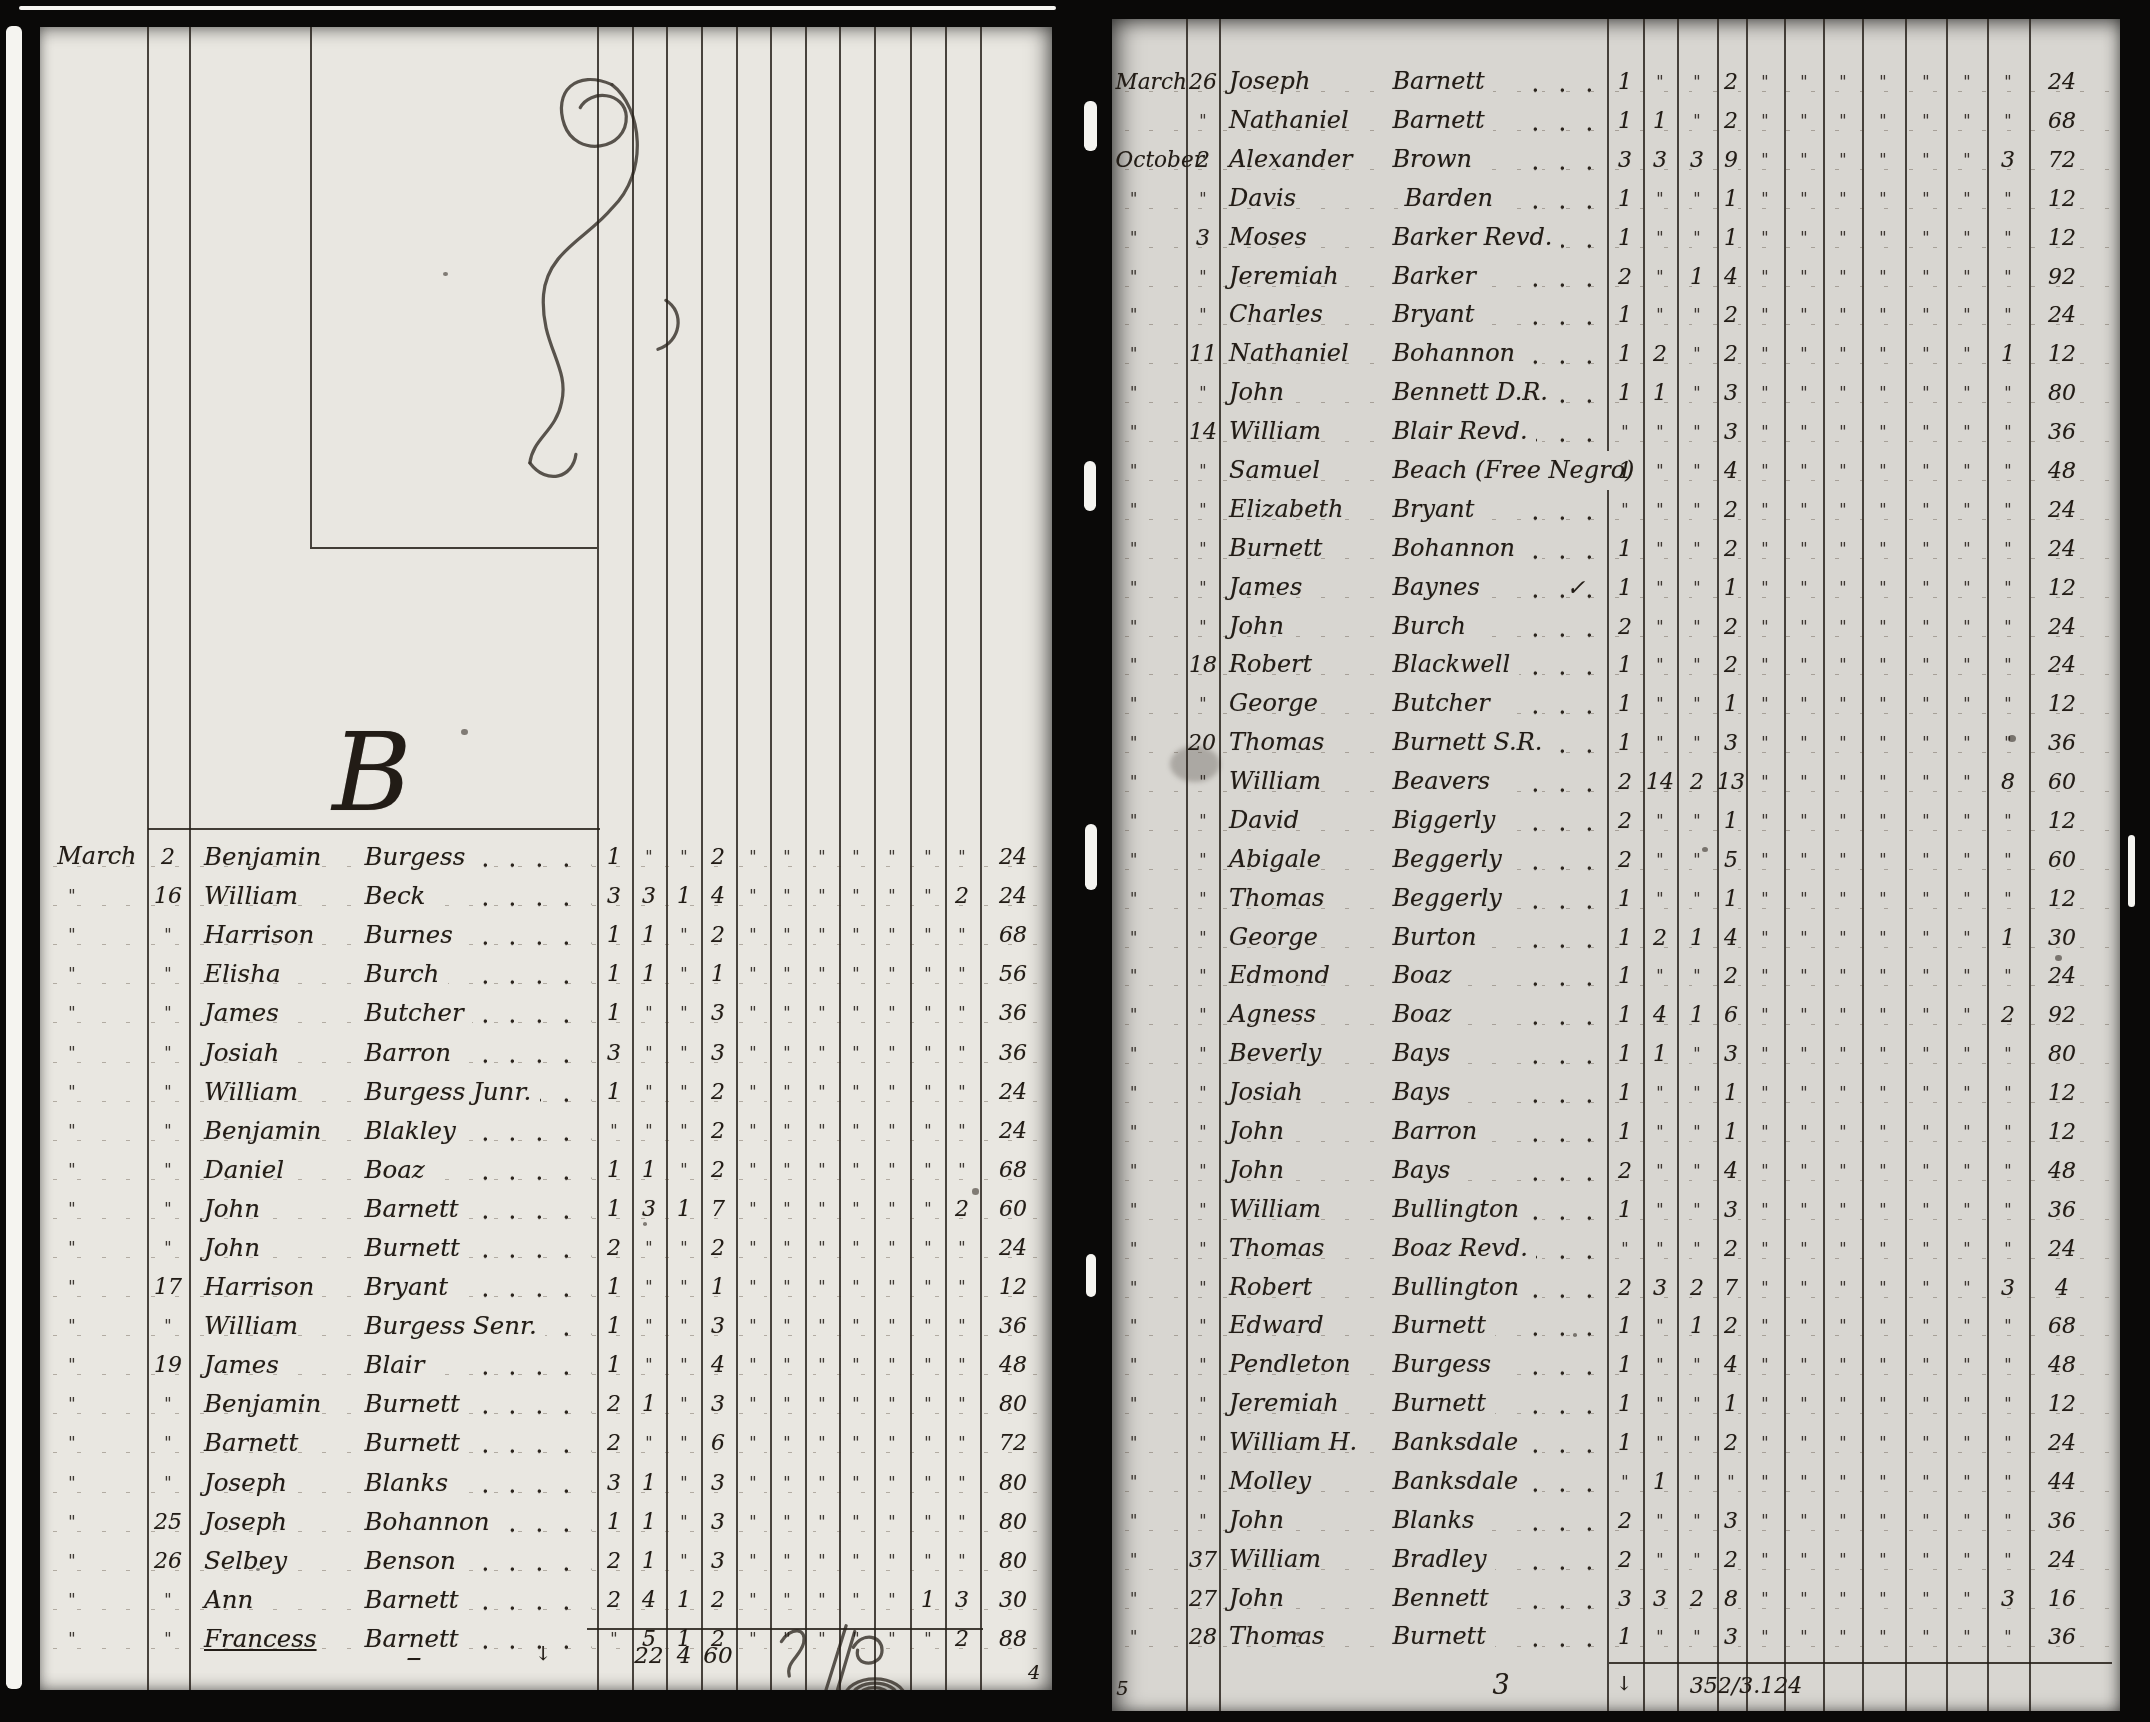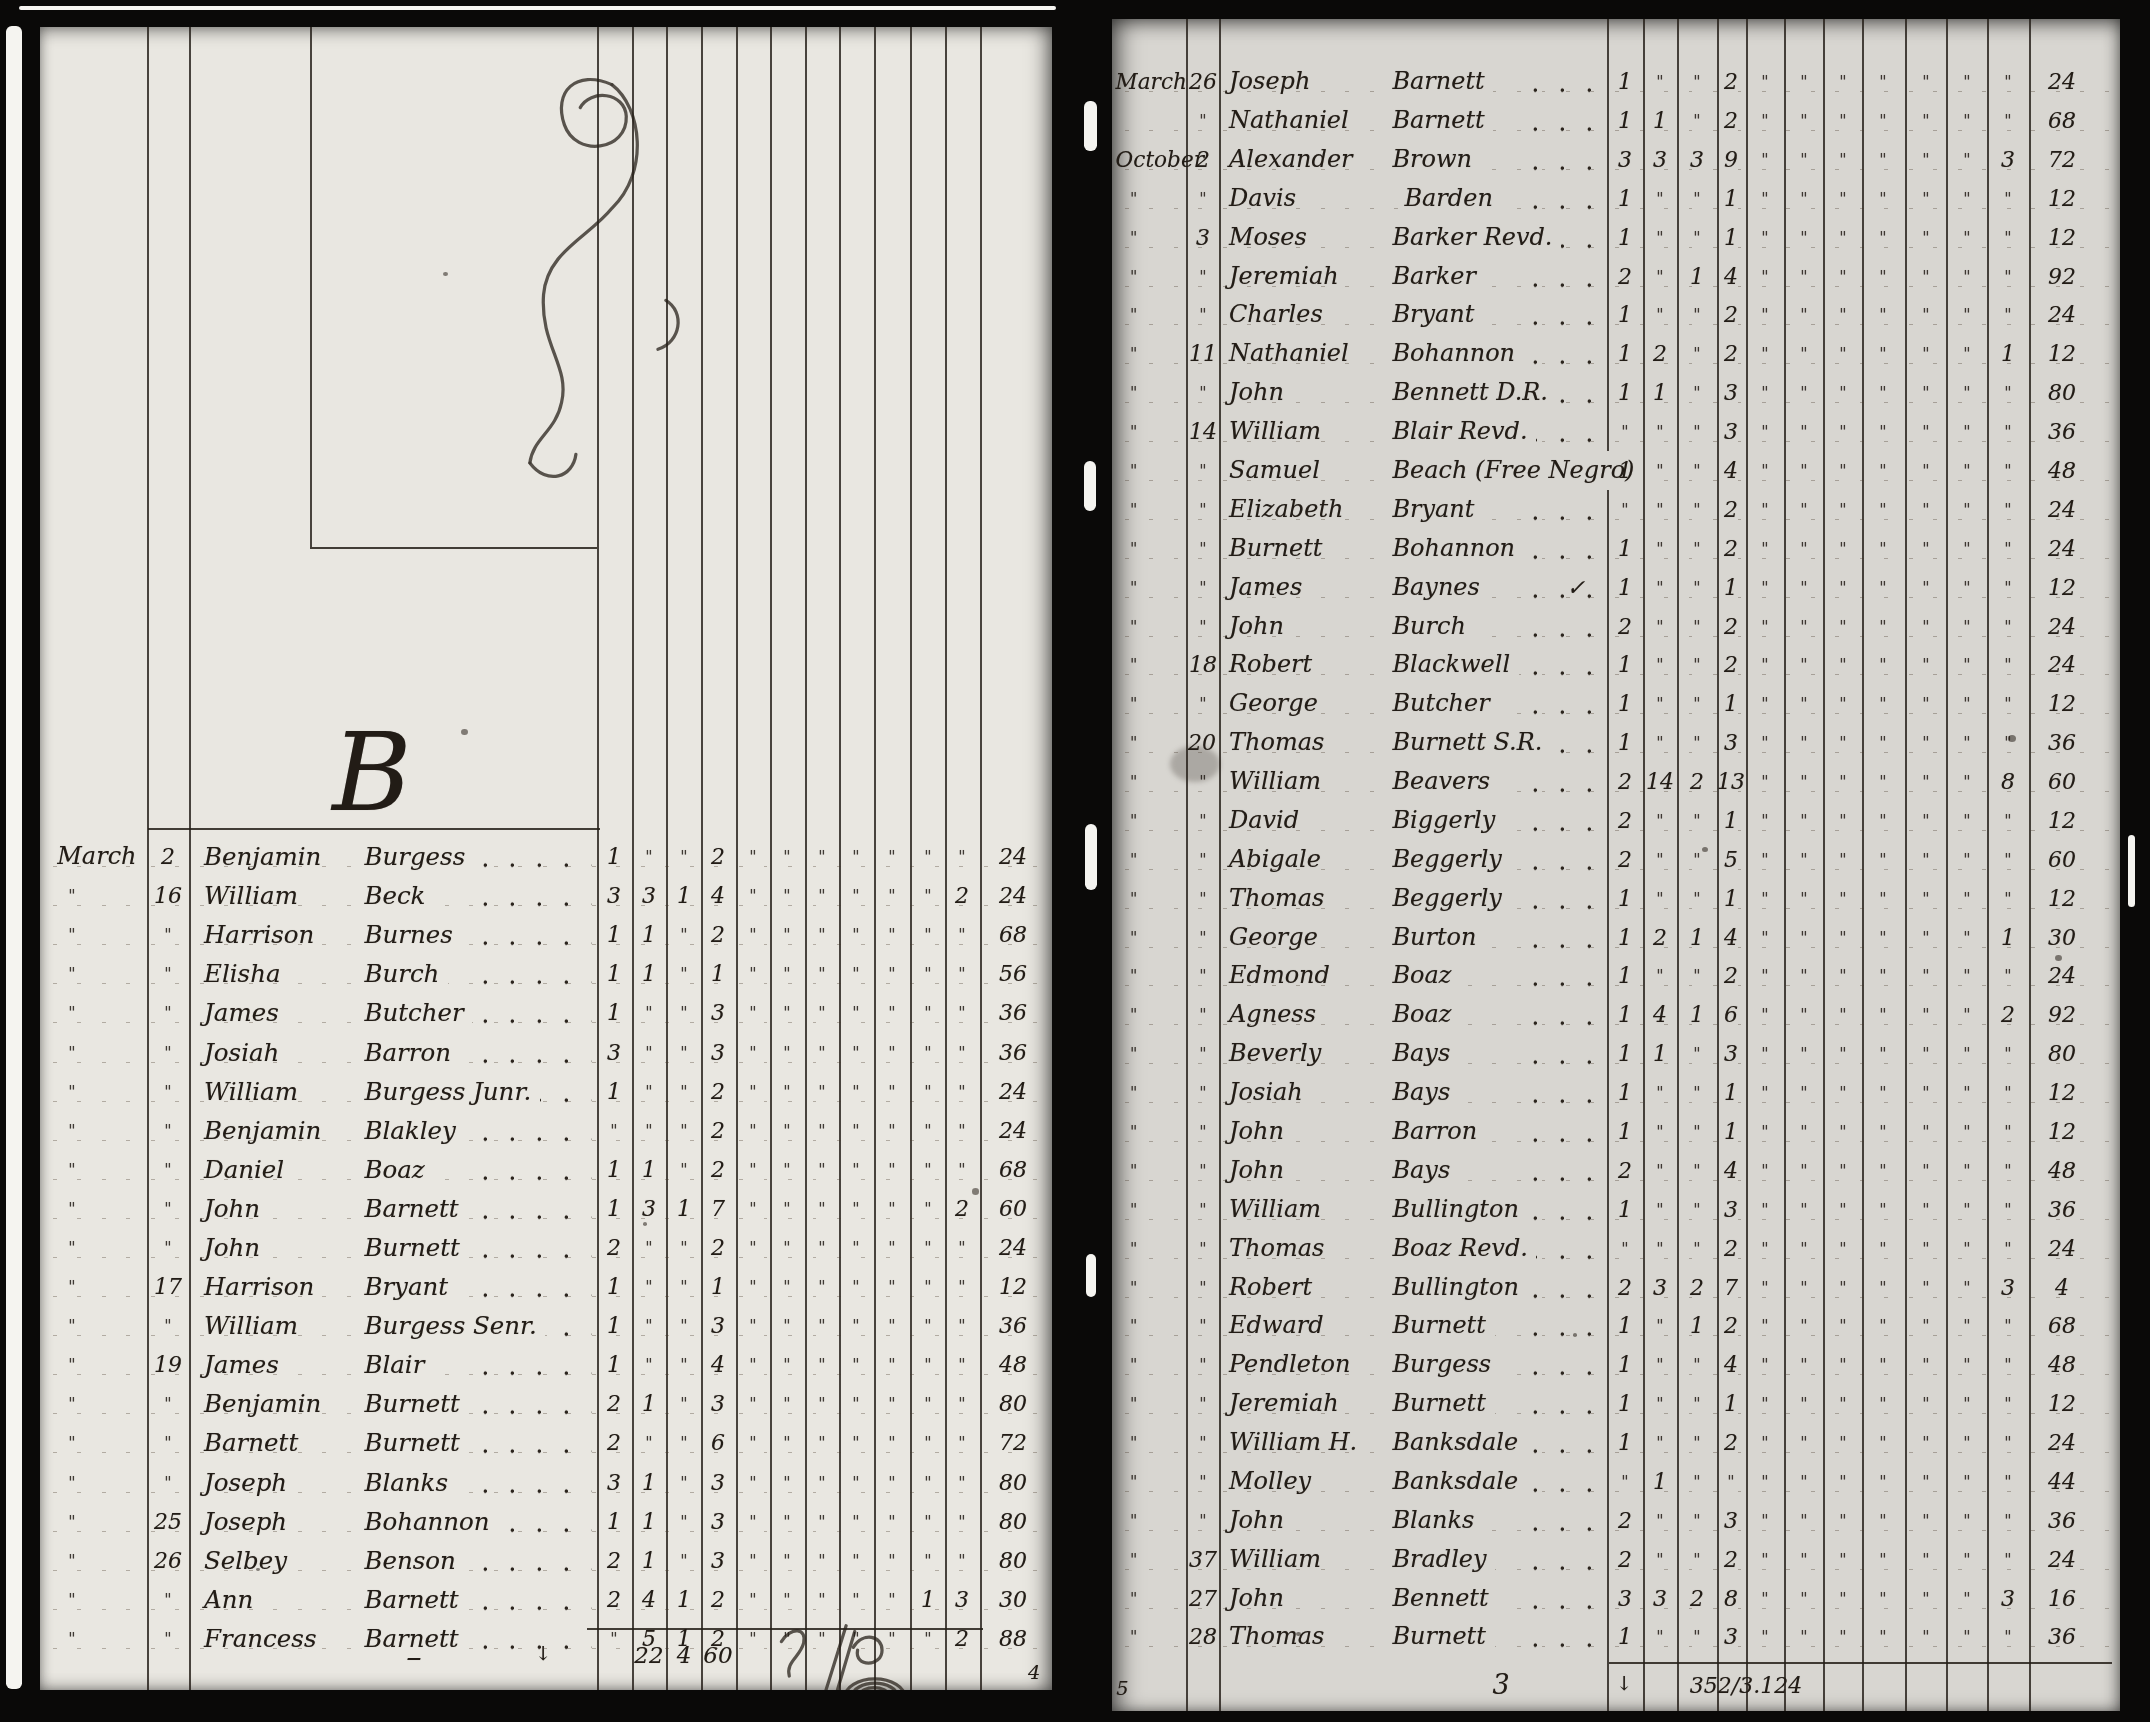--- a/index.html
+++ b/index.html
@@ -490,21 +490,21 @@
         <div class="hw ctr dq" style="left: 852px;">"</div>
         <div class="hw ctr" style="left: 888px;">1</div>
         <div class="hw ctr" style="left: 922px;">3</div>
         <div class="hw ctr" style="left: 973px;">30</div>
       </div>
       <div class="row" style="top: 1592px;">
         <div class="guide"></div>
         <div class="leader" style="left: 443px; width: 109px;"></div>
         <div class="hw ctr dq" style="left: 32px;">"</div>
         <div class="hw ctr dq" style="left: 128px;">"</div>
-        <div class="hw" style="left: 164px;">Francess</div>
+        <div class="hw" style="left: 164px; text-decoration: underline;">Francess</div>
         <div class="hw sur" style="left: 323px;">Barnett</div>
         <div class="hw ctr dq" style="left: 574px;">"</div>
         <div class="hw ctr" style="left: 609px;">5</div>
         <div class="hw ctr" style="left: 644px;">1</div>
         <div class="hw ctr" style="left: 678px;">2</div>
         <div class="hw ctr dq" style="left: 713px;">"</div>
         <div class="hw ctr dq" style="left: 747px;">"</div>
         <div class="hw ctr dq" style="left: 782px;">"</div>
         <div class="hw ctr dq" style="left: 816px;">"</div>
         <div class="hw ctr dq" style="left: 852px;">"</div>

